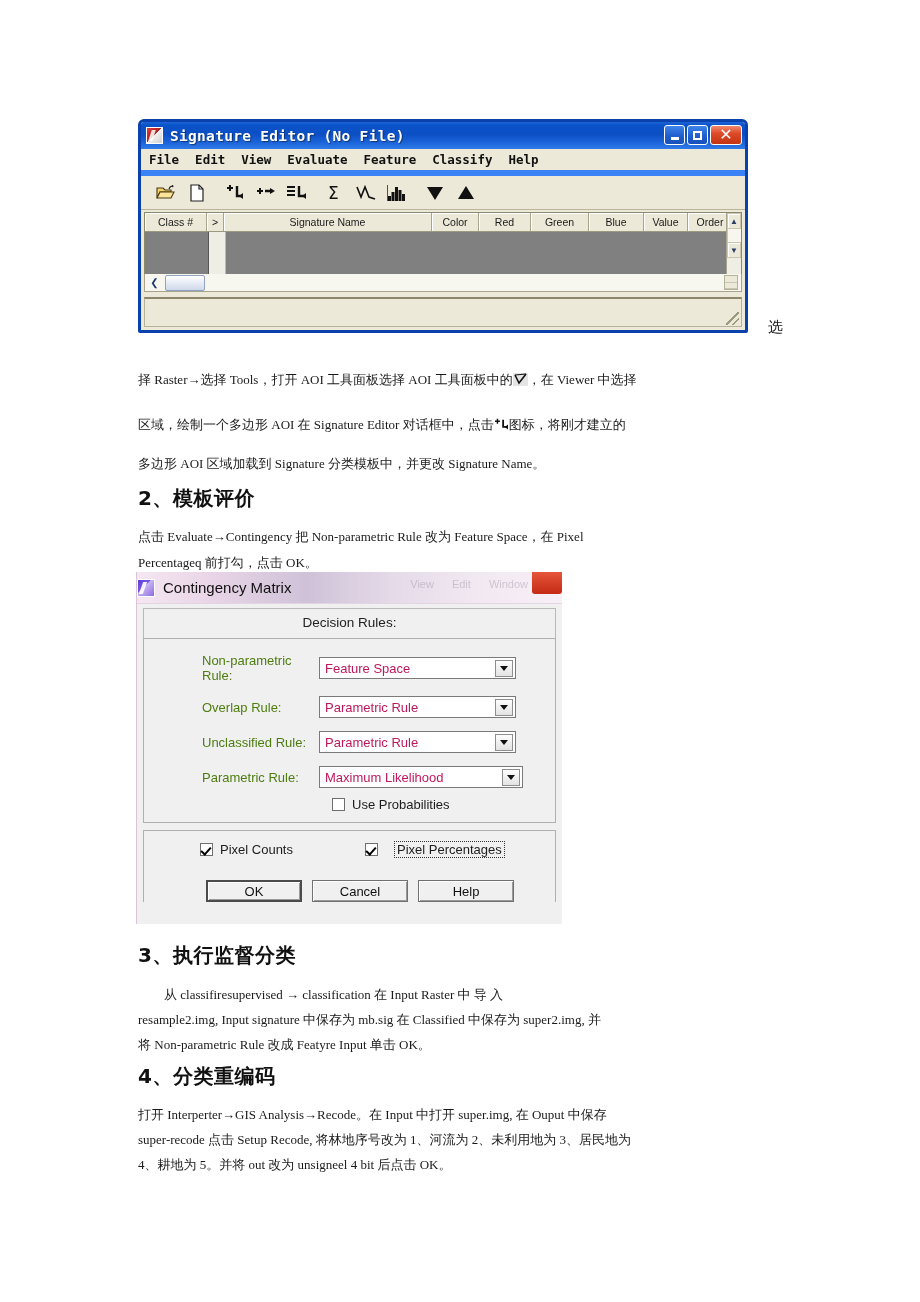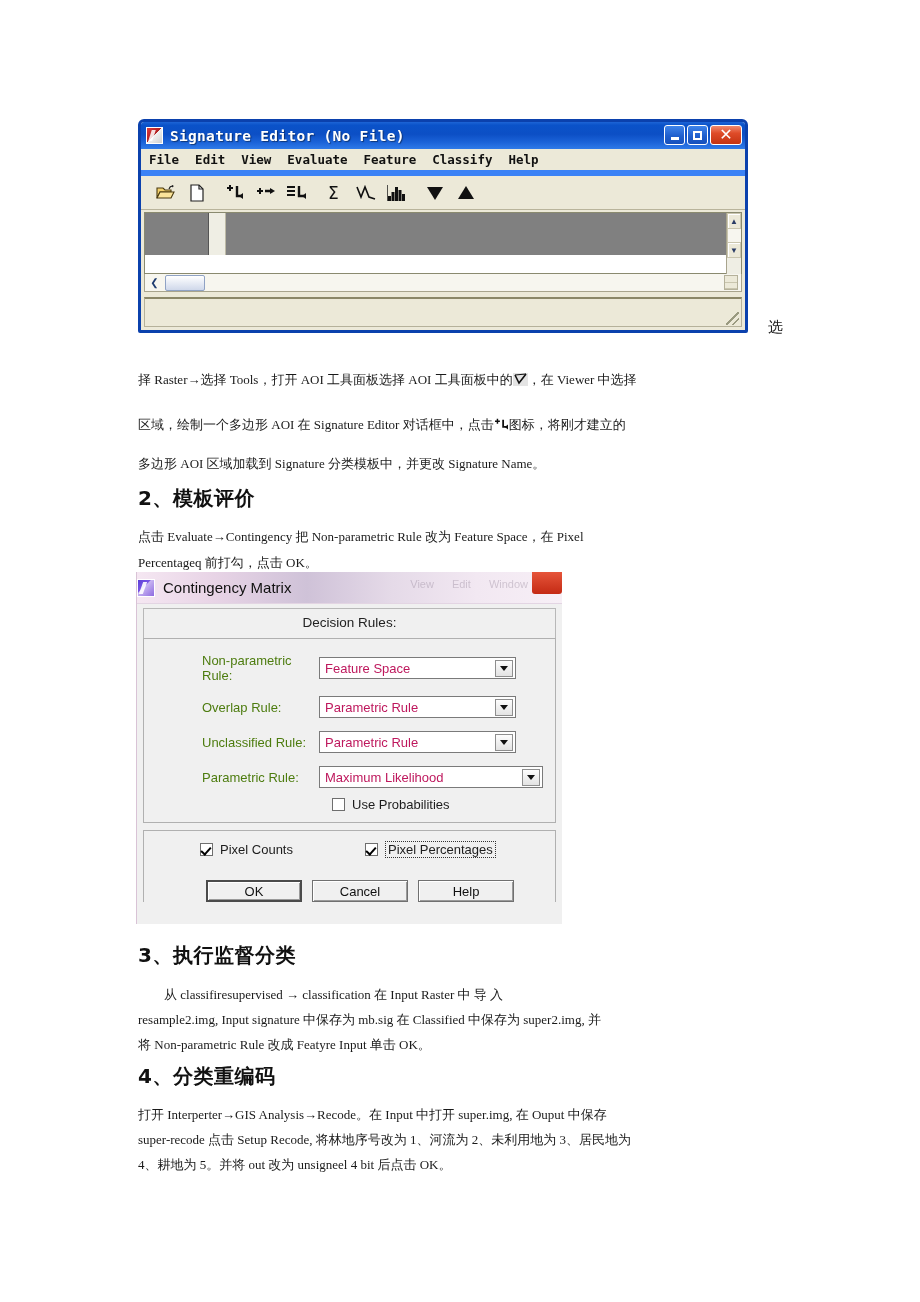--- a/index.html
+++ b/index.html
@@ -447,20 +447,21 @@
     padding: 10px 0 10px 0;
     margin-top: 7px;
     border-top: 1px solid #b0b0b0;
   }
   .cm-counts .item { display:flex; align-items:center; }
   .cm-counts .item.first { margin-left: 56px; }
   .cm-counts .item.second { margin-left: 72px; }
   .focus-outline {
     border: 1px dotted #333;
     padding: 0 2px;
+    margin-left: 9px;
   }
   .cm-btnrow {
     display: flex;
     padding-top: 12px;
     border-left: 1px solid #b0b0b0;
     border-right: 1px solid #b0b0b0;
     background: #f0f0f0;
     margin-top: -1px;
   }
   .cm-btn {
@@ -576,20 +577,31 @@
           </svg>
       </div>
       <div class="tbtn">
         <svg width="20" height="16" viewBox="0 0 20 16">
             <path d="M10 1 L18 14 L2 14 Z" fill="#111"></path>
           </svg>
       </div>
     </div>
 
     <div class="sig-tablewrap">
+      <div class="sig-colhdr">
+        <div class="cell" style="width:62px">Class #</div>
+        <div class="cell" style="width:17px">&gt;</div>
+        <div class="cell" style="width:208px">Signature Name</div>
+        <div class="cell" style="width:47px">Color</div>
+        <div class="cell" style="width:52px">Red</div>
+        <div class="cell" style="width:58px">Green</div>
+        <div class="cell" style="width:55px">Blue</div>
+        <div class="cell" style="width:44px">Value</div>
+        <div class="cell" style="width:44px;border-right:none">Order</div>
+      </div>
       <div class="sig-body">
         <div class="sel-col"></div>
         <div class="sel-col2"></div>
         <div class="grid-rest"></div>
       </div>
       <div class="sig-vscroll">
         <div class="arw">▲</div>
         <div style="height:13px;background:#f7f6ef;border-left:1px solid #c9c5ae;"></div>
         <div class="arw">▼</div>
       </div>
@@ -679,21 +691,21 @@
           <div class="cm-combo">
             <span class="cval">Parametric Rule</span>
             <span class="carrow">
                 <i></i>
               </span>
           </div>
         </div>
 
         <div class="cm-row" style="margin-bottom:9px">
           <div class="rlabel">Parametric Rule:</div>
-          <div class="cm-combo" style="width:224px">
+          <div class="cm-combo" style="width:204px">
             <span class="cval">Maximum Likelihood</span>
             <span class="carrow">
                 <i></i>
               </span>
           </div>
         </div>
 
         <div class="cm-checkrow">
           <span class="cbox"></span>
           <span class="cm-checklabel">Use Probabilities</span>

